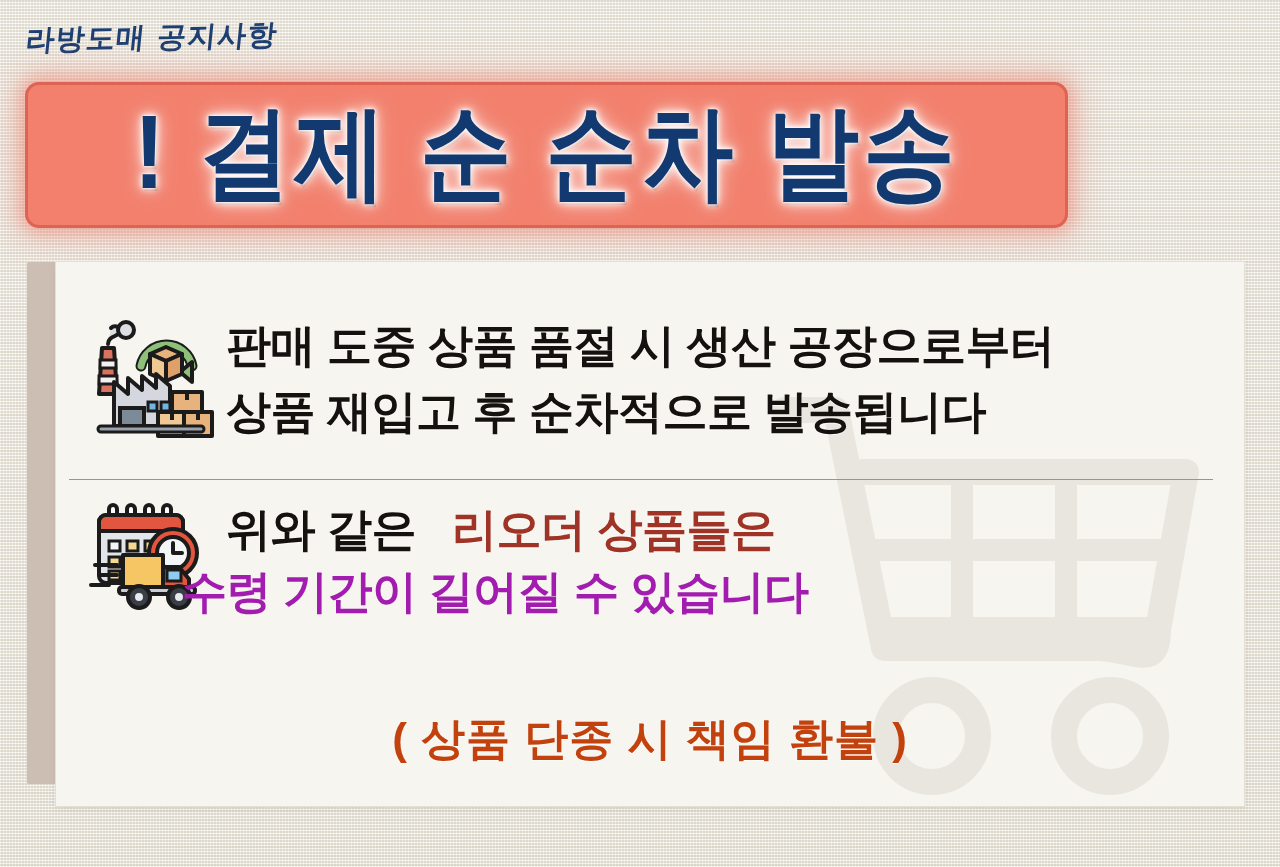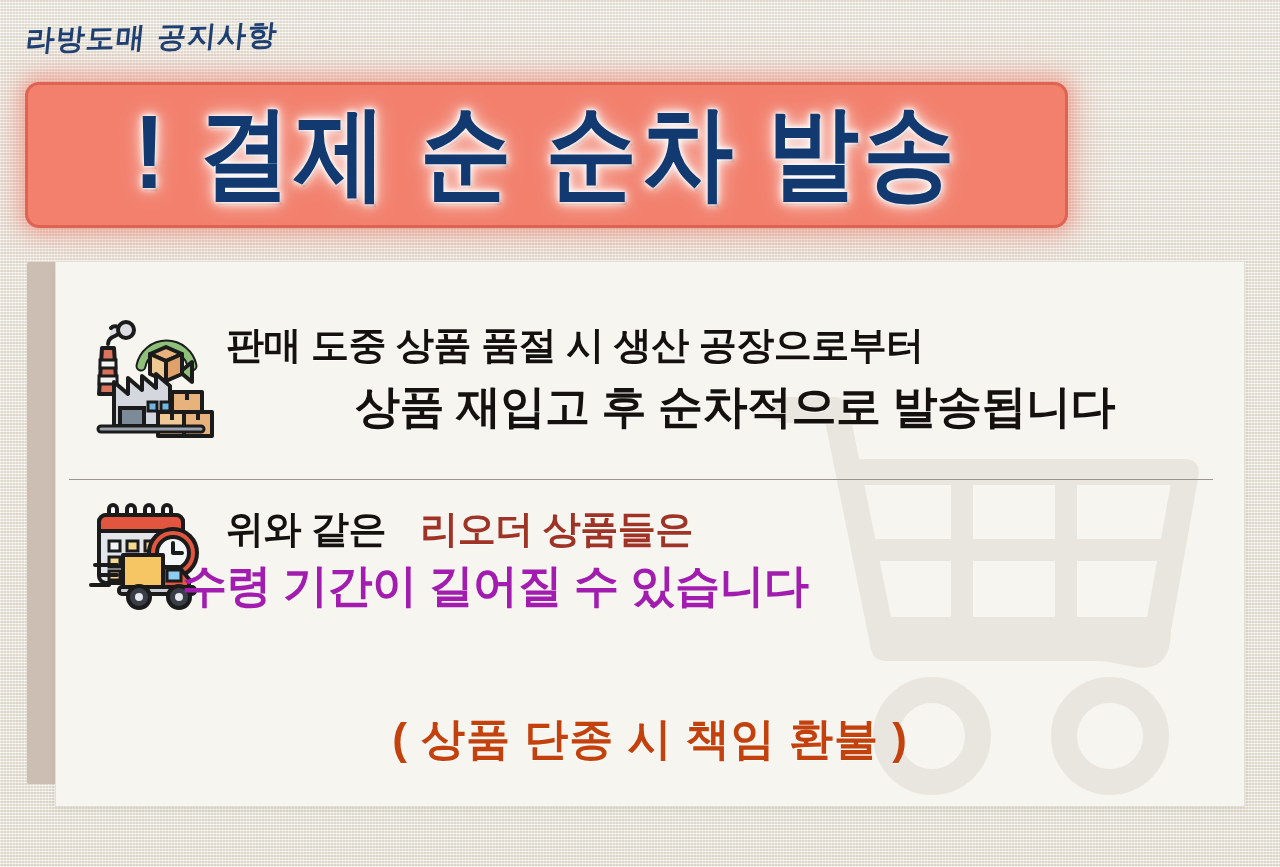--- a/index.html
+++ b/index.html
@@ -133,29 +133,29 @@
     flex: 0 0 152px;
     display: flex;
     align-items: center;
     justify-content: center;
   }
   .icon-cell svg { display: block; }
 
   .text-cell { flex: 1 1 auto; }
 
   .line {
-    font-size: 38px;
+    font-size: 45px;
     line-height: 1.46;
     font-weight: 800;
     color: #14110f;
     white-space: nowrap;
     letter-spacing: -0.5px;
     text-shadow: 0 1px 0 rgba(255,255,255,0.7);
   }
-  .line-2 { font-size: 45px; text-align: center; }
+  .line-2 { font-size: 45px; }
 
   .line-red {
     color: #9e3326;
     font-weight: 900;
     margin-left: 24px;
   }
   .line-big-red {
     font-size: 45px;
     line-height: 1.3;
     font-weight: 900;

